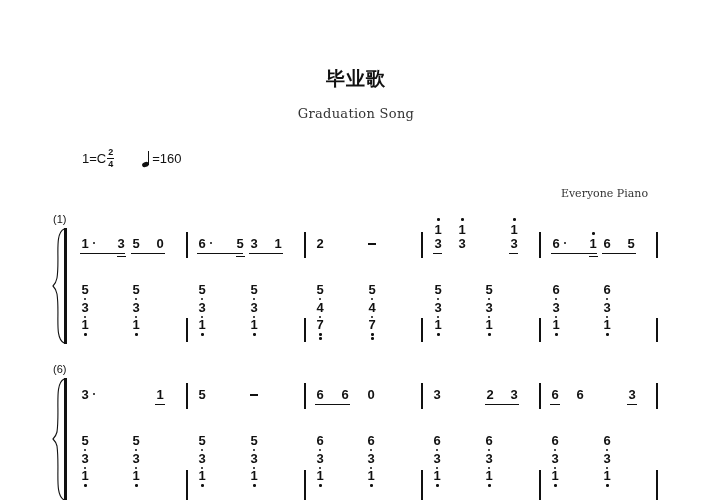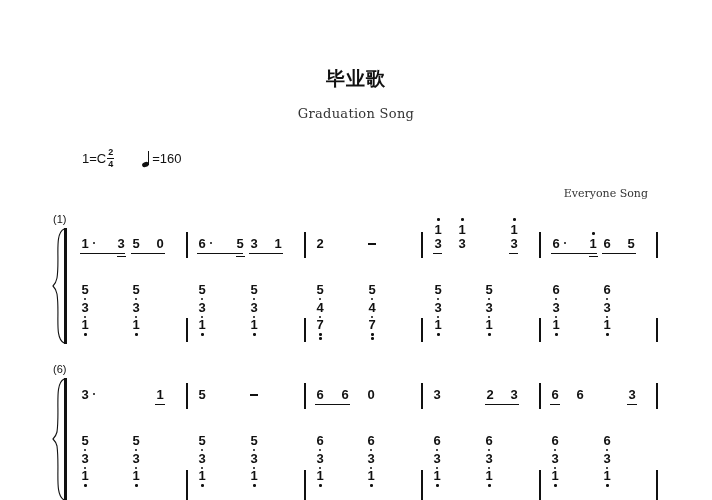--- a/index.html
+++ b/index.html
@@ -39,21 +39,21 @@
   </span>
   <span class="tempo">
     <span class="qnote">
         <span class="stem"></span>
         <span class="head"></span>
       </span>
     <span>=160</span>
   </span>
 </div>
 
-<div class="abs arranger">Everyone Song</div>
+<div class="abs arranger">Everyone Piano</div>
 
 <div class="abs sysnum" style="left:53px;top:213px;">(1)</div>
 <svg class="abs" style="left:52px;top:228px;" width="14" height="116">
   <path d="M12 1 C2 6,8 30,5 50 C4 55,2 57,1 58 C2 59,4 61,5 66 C8 86,2 110,12 115" fill="none" stroke="#111" stroke-width="1.1"></path>
 </svg>
 <div class="thickline" style="left:64px;top:228px;height:116px;"></div>
 
 <div id="sys1">
     <div class="barline" style="left: 186px; top: 232px; height: 26px;"></div>
     <div class="barline" style="left: 304px; top: 232px; height: 26px;"></div>

